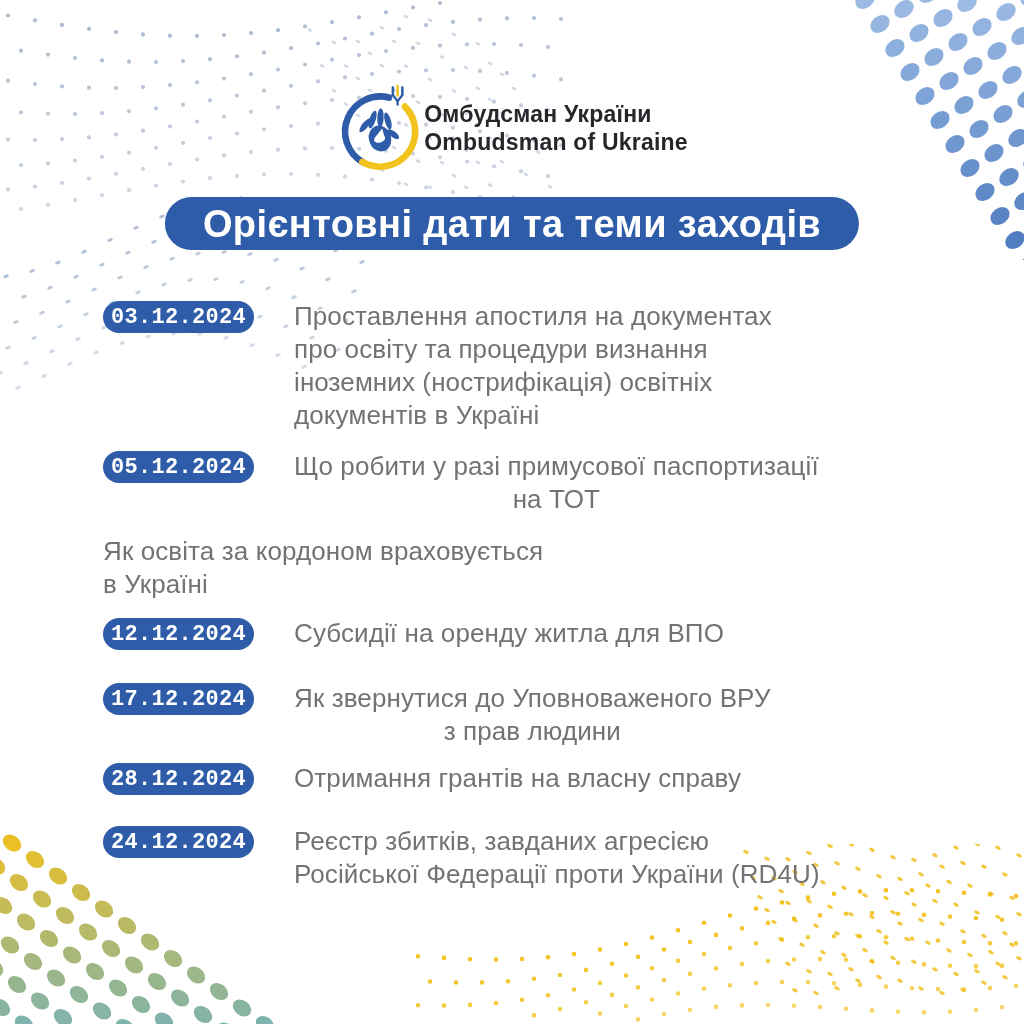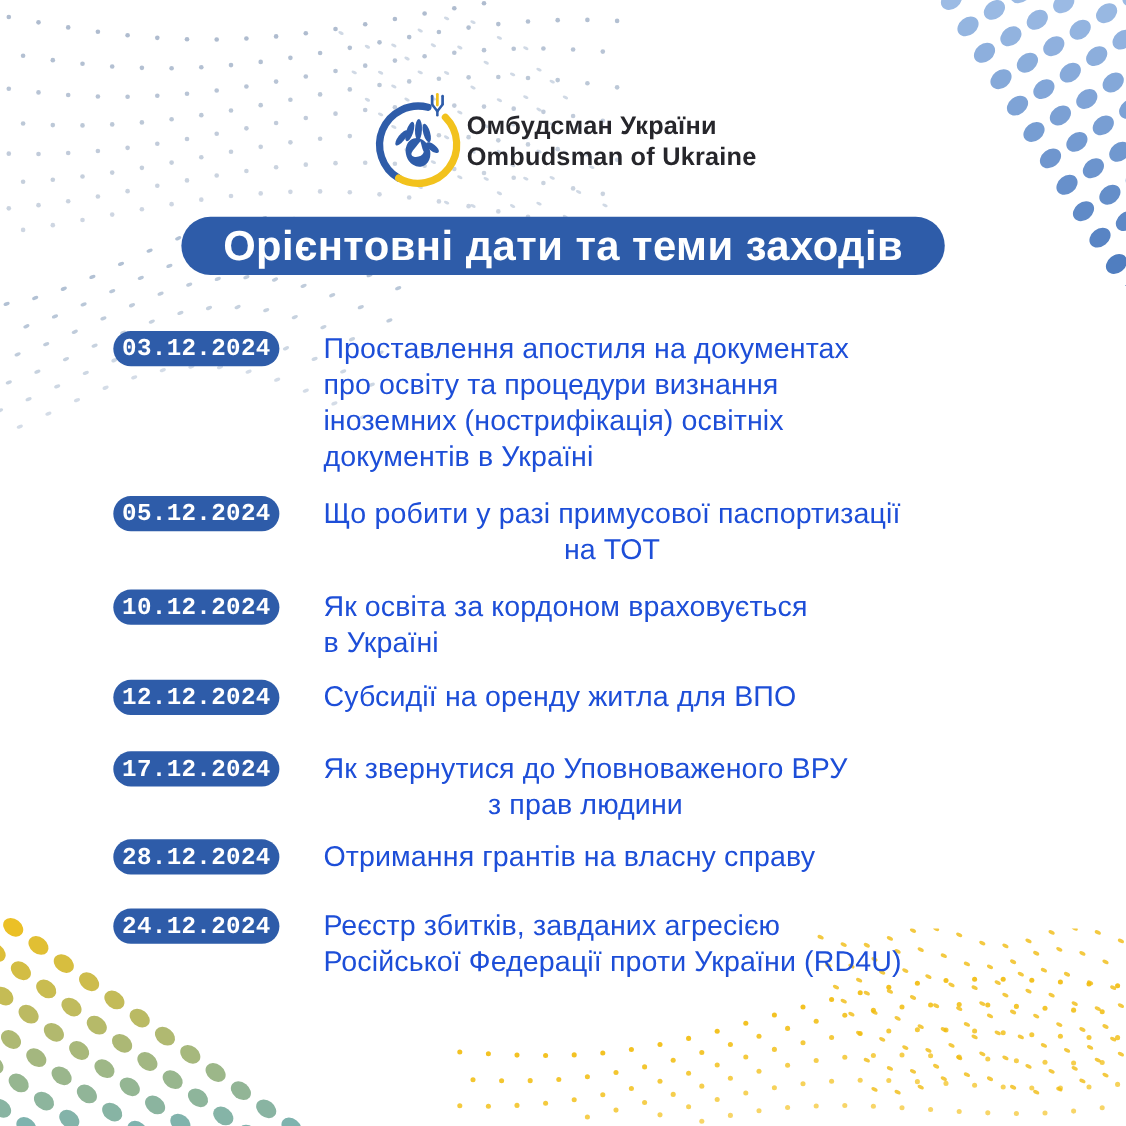--- a/index.html
+++ b/index.html
@@ -40,21 +40,21 @@
   .event-row:nth-child(4){ margin-bottom:32px; }
   .event-row:nth-child(5){ margin-bottom:14px;text-align:center; }
   .event-row:nth-child(6){ margin-bottom:30px; }
   .date-badge {
     flex:0 0 151px; height:32px; margin-top:1px;
     background:#2e5ca9; border-radius:16px;
     color:#ffffff; font-weight:700; font-size:22px; letter-spacing:0.3px;
     display:flex; align-items:center; justify-content:center;font-family:Liberation Mono, monospace;
   }
   .event-topic {
-    font-size:26px; line-height:33px; color:#1d4ed8;
+    font-size:26px; line-height:33px; color:#737373;
     font-weight:400; letter-spacing:0.1px;
     white-space:pre-line;
   }
 </style>
 </head>
 <body>
 
 <svg id="decorTL" class="decor" width="580" height="460" viewBox="0 0 580 460">
     <ellipse cx="8.0" cy="15.5" rx="2.1" ry="2.1" fill="#a6b5ca" opacity="0.9"></ellipse>
     <ellipse cx="35.0" cy="20.3" rx="2.1" ry="2.1" fill="#a6b5ca" opacity="0.9"></ellipse>
@@ -726,21 +726,20 @@
 про освіту та процедури визнання
 іноземних (нострифікація) освітніх
 документів в Україні</div>
   </div>
   <div class="event-row">
     <div class="date-badge">05.12.2024</div>
     <div class="event-topic">Що робити у разі примусової паспортизації
 на ТОТ</div>
   </div>
   <div class="event-row">
-    <div class="date-badge">10.12.2024</div>
     <div class="event-topic">Як освіта за кордоном враховується
 в Україні</div>
   </div>
   <div class="event-row">
     <div class="date-badge">12.12.2024</div>
     <div class="event-topic">Субсидії на оренду житла для ВПО</div>
   </div>
   <div class="event-row">
     <div class="date-badge">17.12.2024</div>
     <div class="event-topic">Як звернутися до Уповноваженого ВРУ

